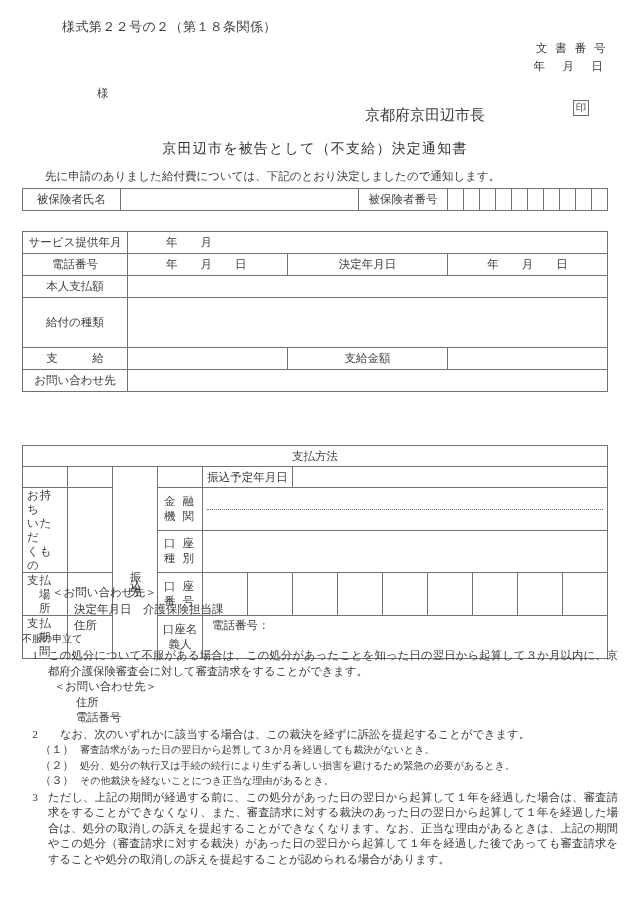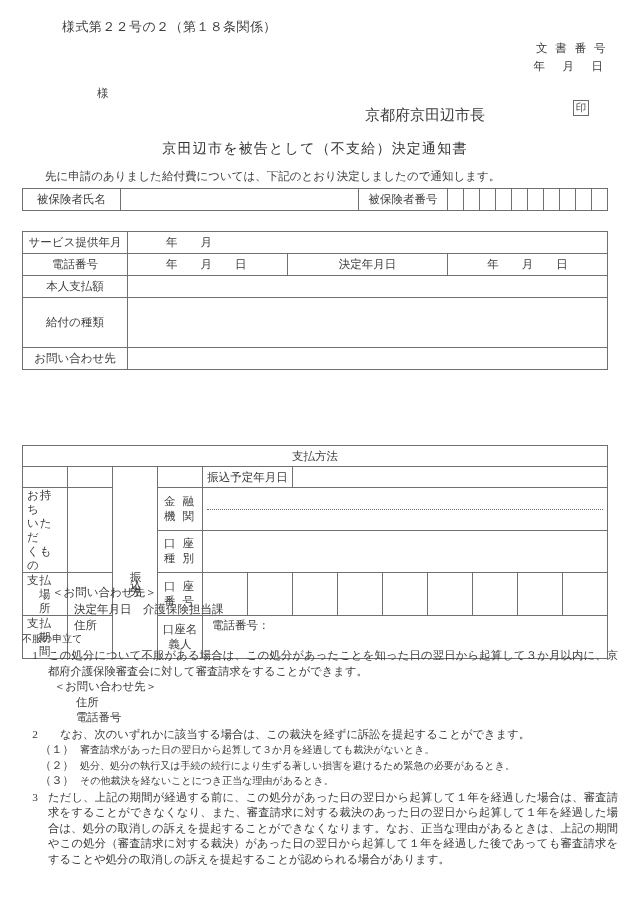--- a/index.html
+++ b/index.html
@@ -175,20 +175,26 @@
     </tr>
     <tr>
       <td class="lbl c1">本人支払額</td>
       <td class="lft" colspan="3"></td>
     </tr>
     <tr class="row-tall">
       <td class="lbl c1">給付の種類</td>
       <td class="lft" colspan="3"></td>
     </tr>
     <tr>
+      <td class="lbl c1">支　　　給</td>
+      <td class="lft c2"></td>
+      <td class="lbl c3">支給金額</td>
+      <td class="lft c4"></td>
+    </tr>
+    <tr>
       <td class="lbl c1">お問い合わせ先</td>
       <td class="lft" colspan="3"></td>
     </tr>
   </tbody>
     </table>
 
   <table class="tbl" id="tbl-pay">
 
     <tbody>
         <tr>

